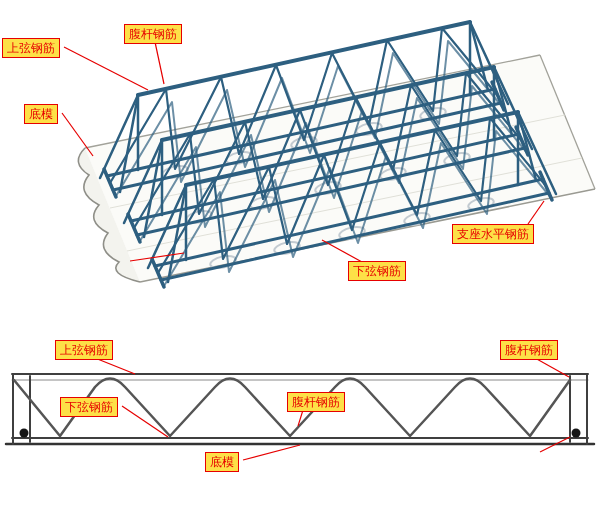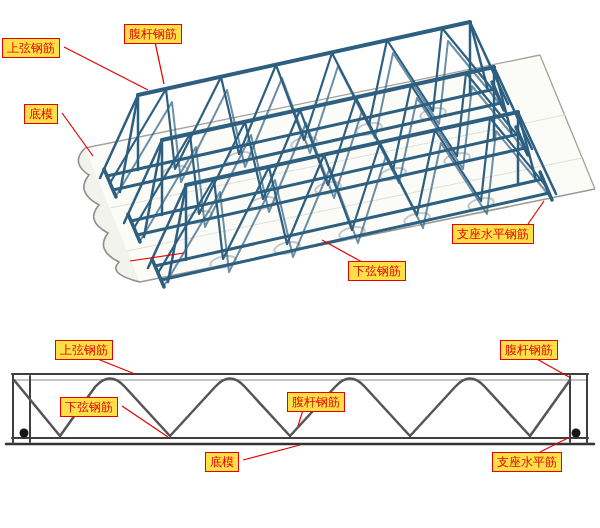--- a/index.html
+++ b/index.html
@@ -92,15 +92,14 @@
   <div class="callout" style="left:124px;top:24px">腹杆钢筋</div>
   <div class="callout" style="left:24px;top:104px">底模</div>
   <div class="callout" style="left:348px;top:261px">下弦钢筋</div>
   <div class="callout" style="left:452px;top:224px">支座水平钢筋</div>
 
   <div class="callout" style="left:55px;top:340px">上弦钢筋</div>
   <div class="callout" style="left:500px;top:340px">腹杆钢筋</div>
   <div class="callout" style="left:60px;top:397px">下弦钢筋</div>
   <div class="callout" style="left:287px;top:392px">腹杆钢筋</div>
   <div class="callout" style="left:205px;top:452px">底模</div>
-  <div class="callout" style="left:492px;top:452px">支座水平筋</div>
 
 </div>
 
 </body></html>

